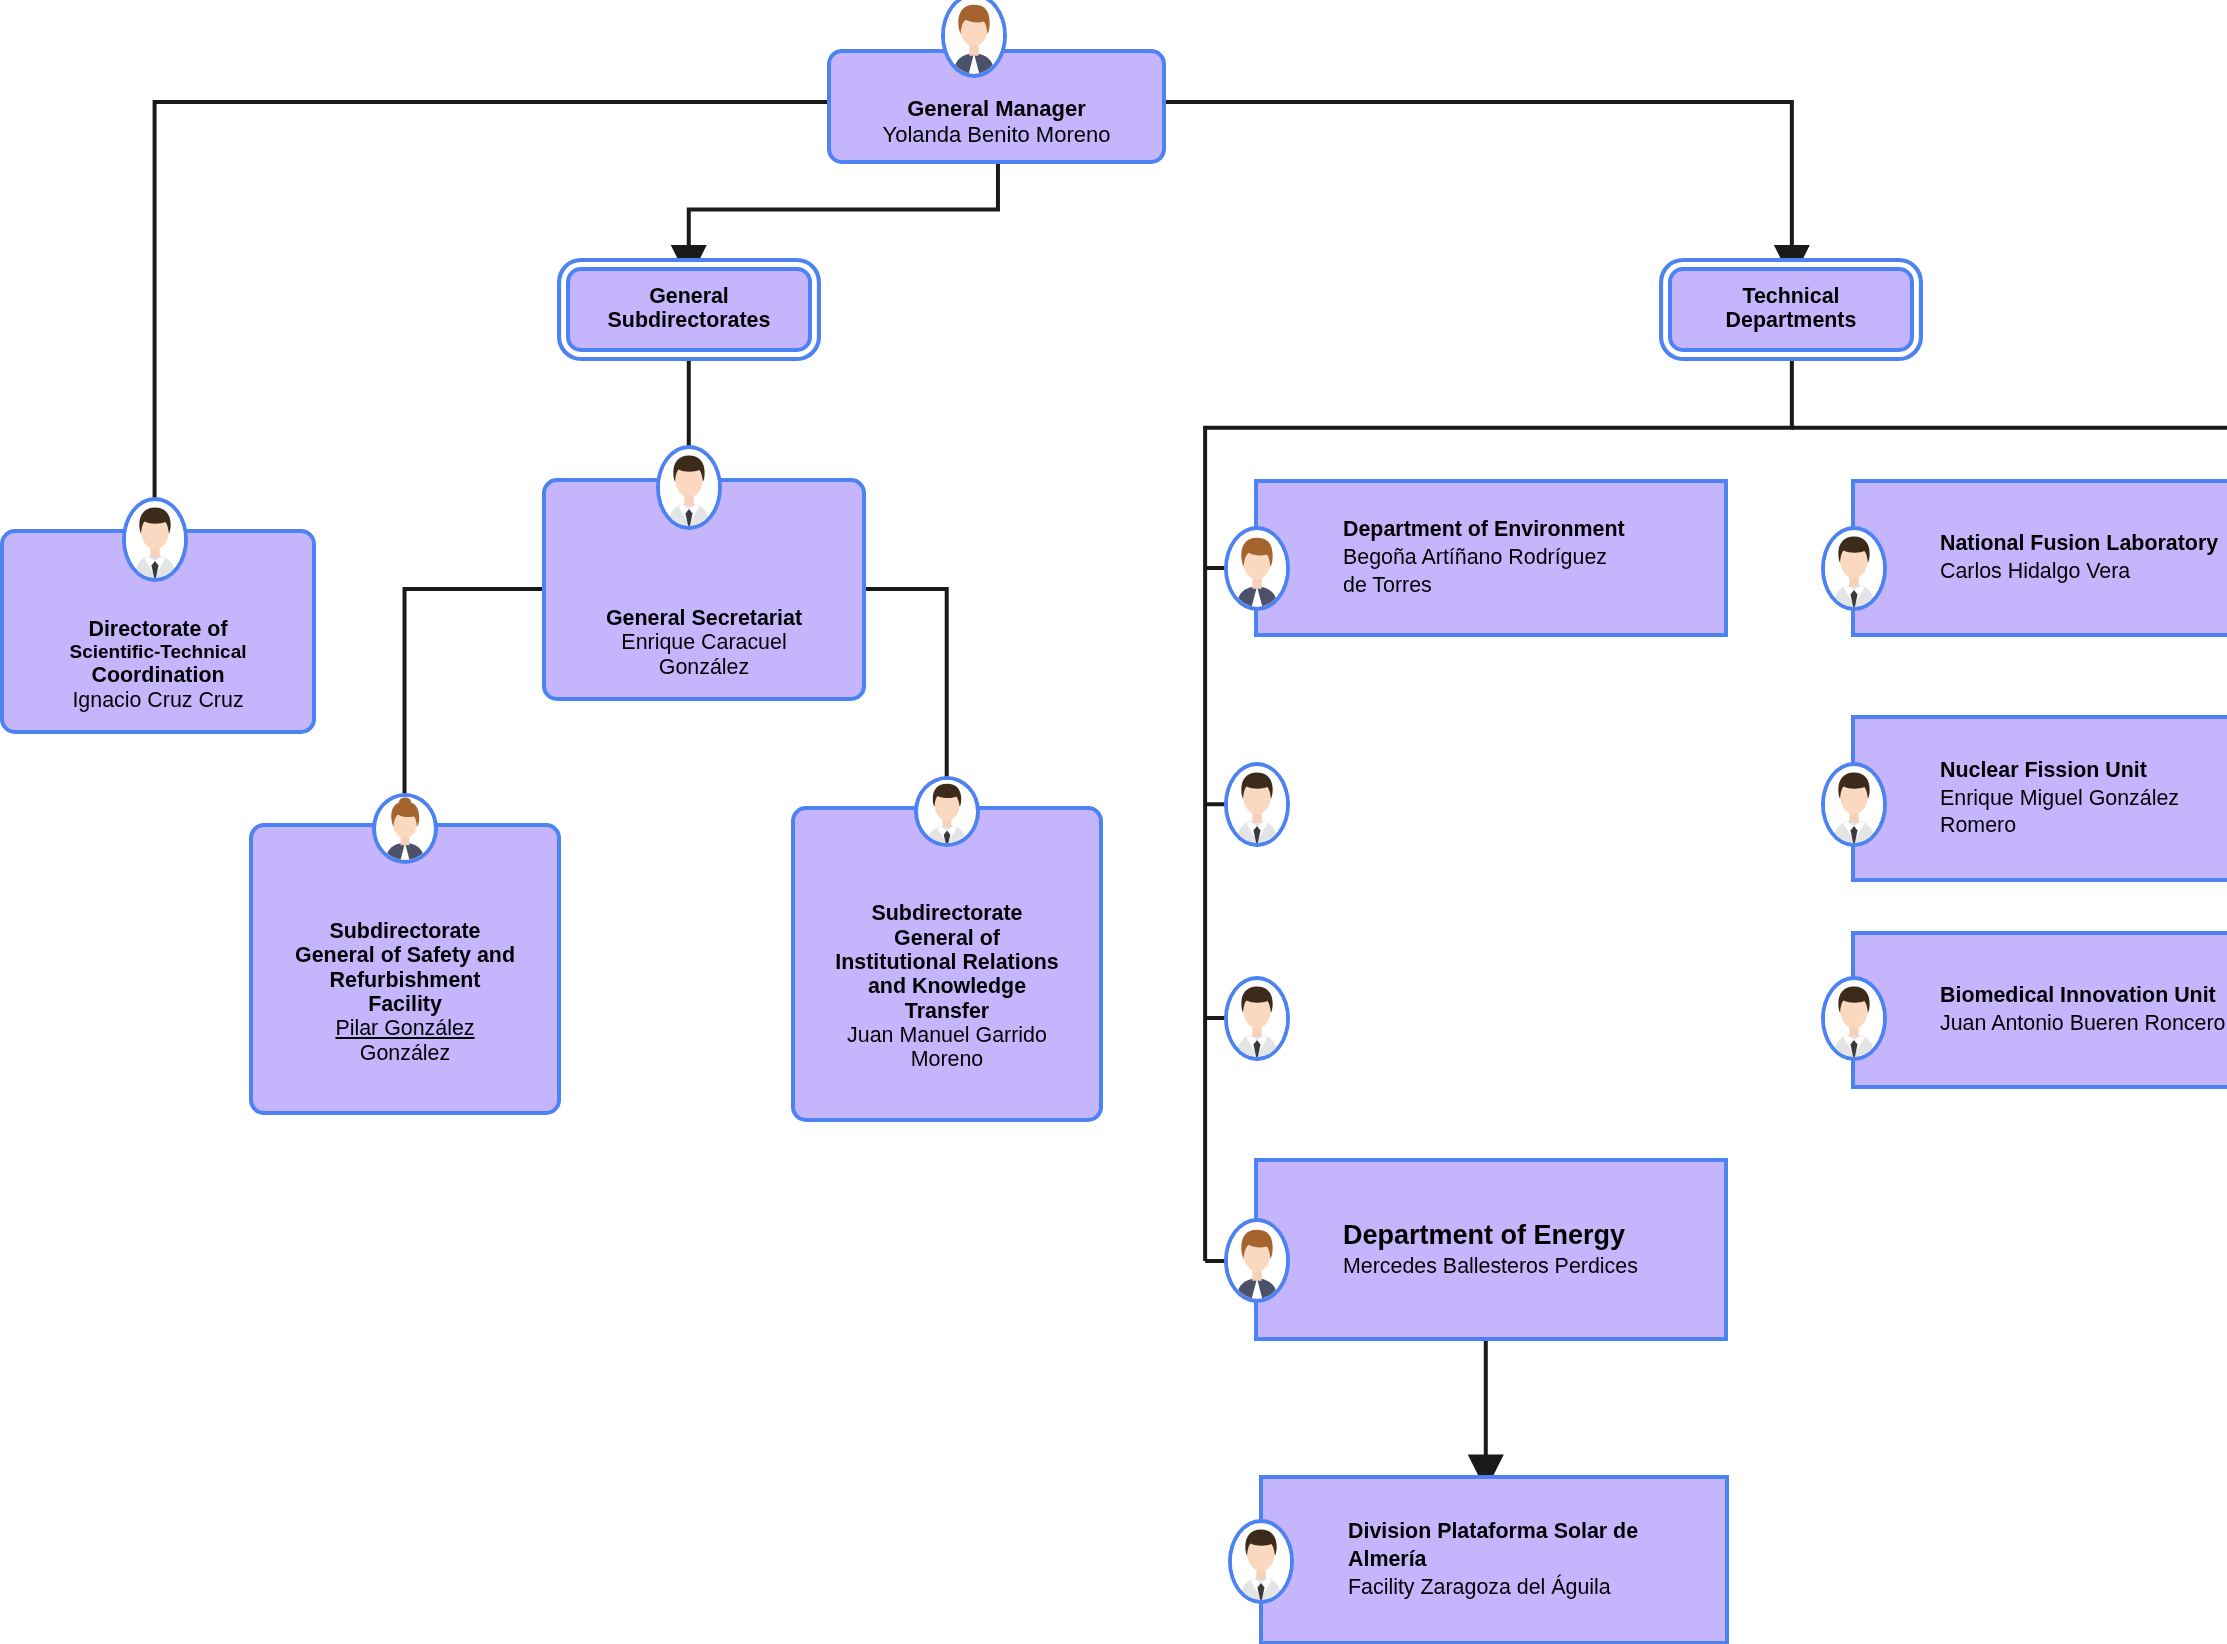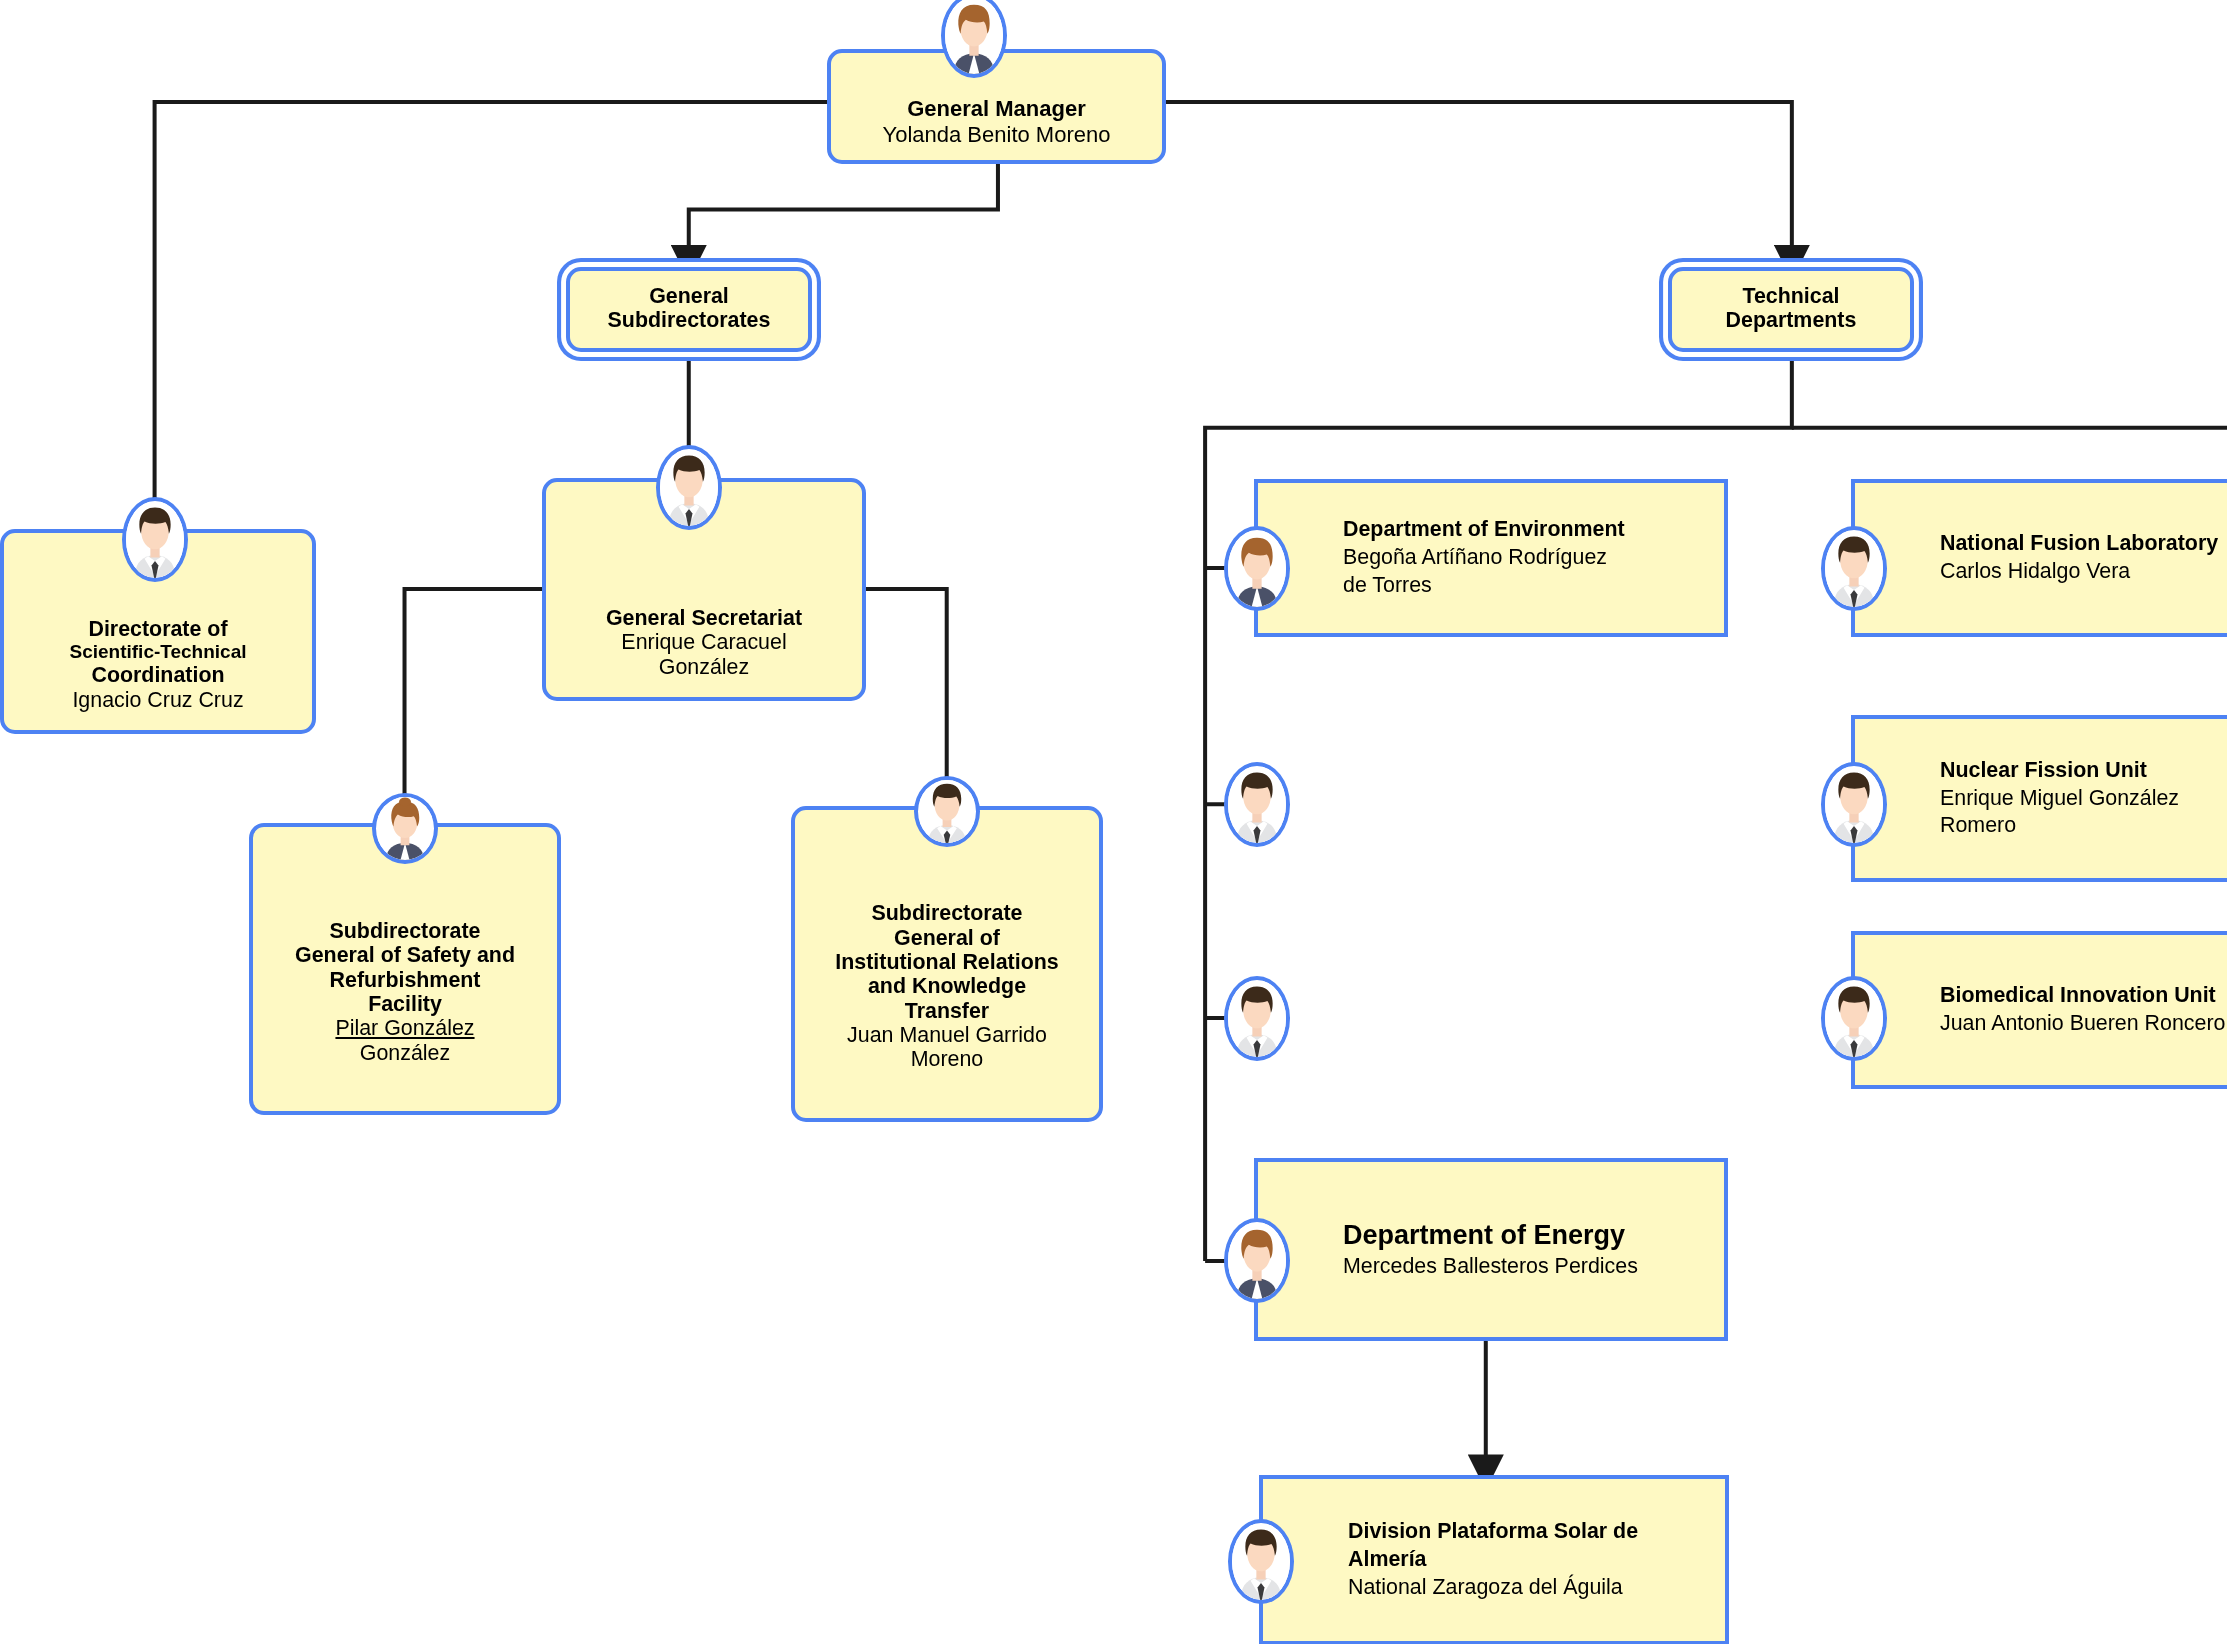--- a/index.html
+++ b/index.html
@@ -1,21 +1,21 @@
 <!DOCTYPE html>
 <html style="font-size:7.1px"><head>
 <meta charset="utf-8">
 <style>
   html,body{margin:0;padding:0;background:#ffffff;}
   body{font-family:"Liberation Sans","DejaVu Sans",sans-serif;}
   #stage{position:relative;width:2363px;height:1645px;background:#fff;overflow:hidden;}
   svg.edges{position:absolute;left:0;top:0;width:2363px;height:1645px;pointer-events:none;}
 
   
-  .node{position:absolute;box-sizing:border-box;background:#fef9c3;border:4px solid #4d82f3;}
+  .node{position:absolute;box-sizing:border-box;background:#c4b5fd;border:4px solid #4d82f3;}
   .node.rounded{border-radius:15px;}
   .node.double{border-width:4px;box-shadow:0 0 0 4.9px #ffffff, 0 0 0 9px #4d82f3;border-radius:15px;}
   .node .title{font-weight:bold;}
   .node .person{font-weight:normal;}
 
   
   .tcard .body{position:absolute;left:0;right:0;display:flex;flex-direction:column;
     align-items:center;justify-content:center;}
   .tcard .line{display:block;width:100%;text-align:center;line-height:1.14;}
 
@@ -297,21 +297,21 @@
       <path d="M42 74h16v22H42z" fill="#f6d0b8"></path>
       <path d="M50 18c-16 0-24 12-24 31 0 19 11 33 24 33s24-14 24-33c0-19-8-31-24-31z" fill="#fbd9c0"></path>
       <path d="M50 10c-18 0-27 12-27 29 0 7 1 12 3 16 1-12 3-18 6-21 10 5 26 5 36 1 3 4 5 10 6 20 2-4 3-9 3-16 0-17-9-29-27-29z" fill="#3c2a1a"></path>
     </svg>
   </div>
 
   <div class="node dcard" style="left:1259px;top:1475px;width:470px;height:170px;">
     <div class="body" style="left:85px;right:10.7px;">
       <span class="line title" style="font-size:21.4px;">Division Plataforma Solar de</span>
       <span class="line title" style="font-size:21.4px;">Almería</span>
-      <span class="line person" style="font-size:21.4px;">National Zaragoza del Águila</span>
+      <span class="line person" style="font-size:21.4px;">Facility Zaragoza del Águila</span>
     </div>
   </div>
   <div class="avatar" style="left:1228px;top:1519px;width:66px;height:85px;">
     <svg viewBox="0 0 100 130">
         <rect width="100" height="130" fill="#fff"></rect>
       <path d="M50 92c-20 0-34 13-34 32v6h68v-6c0-19-14-32-34-32z" fill="#e3e4e6"></path>
       <path d="M38 94l12 8 12-8 6 4-18 30-18-30z" fill="#fff"></path>
       <path d="M50 102l-6 8 6 28 6-28z" fill="#3a3a3c"></path>
       <path d="M42 74h16v22H42z" fill="#f6d0b8"></path>
       <path d="M50 18c-16 0-24 12-24 31 0 19 11 33 24 33s24-14 24-33c0-19-8-31-24-31z" fill="#fbd9c0"></path>

